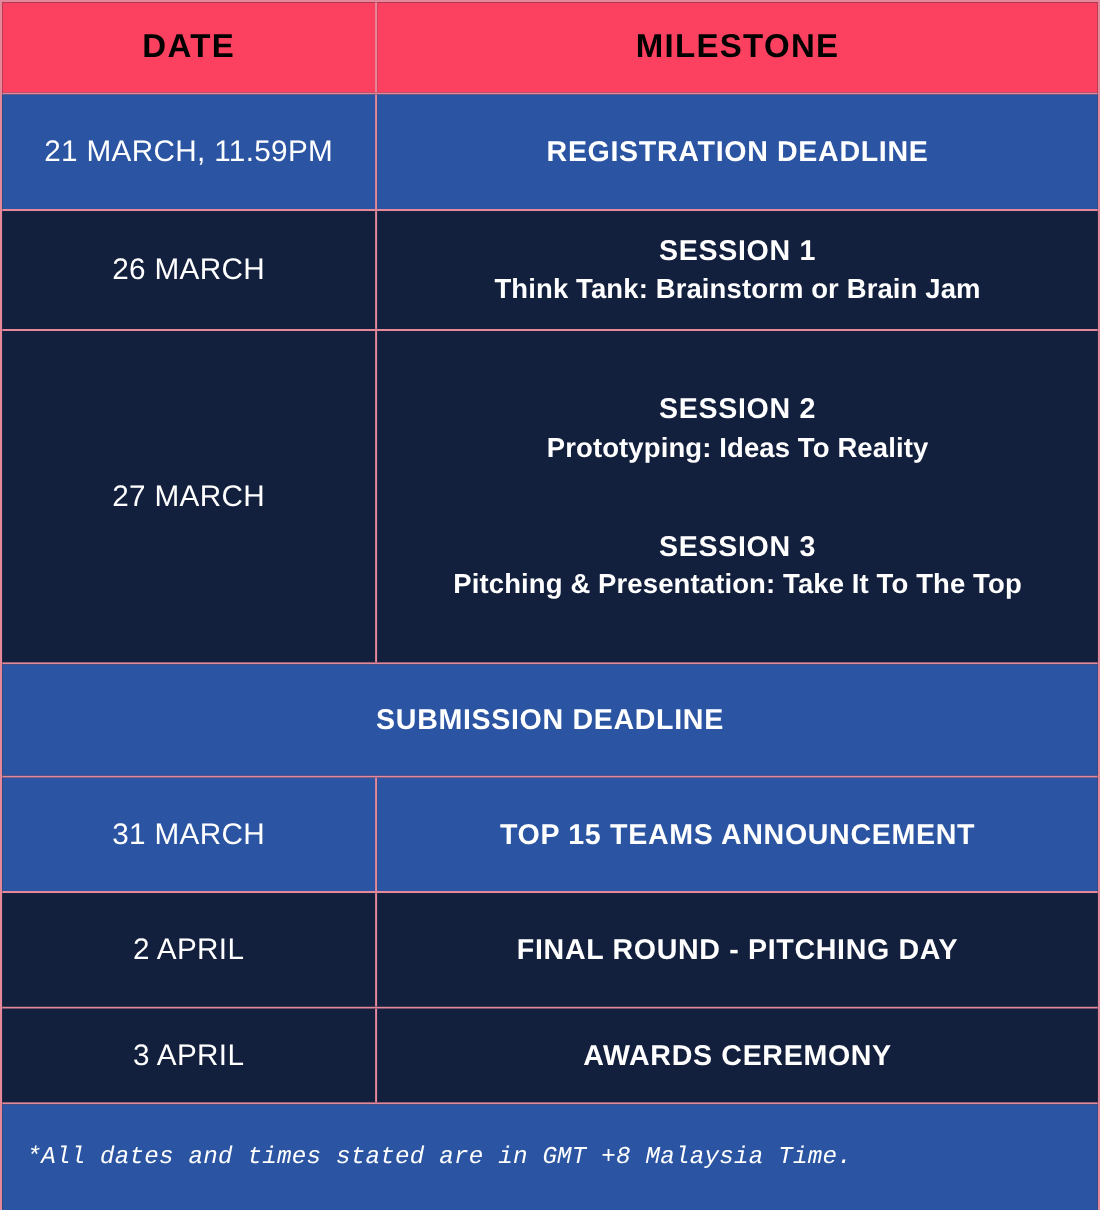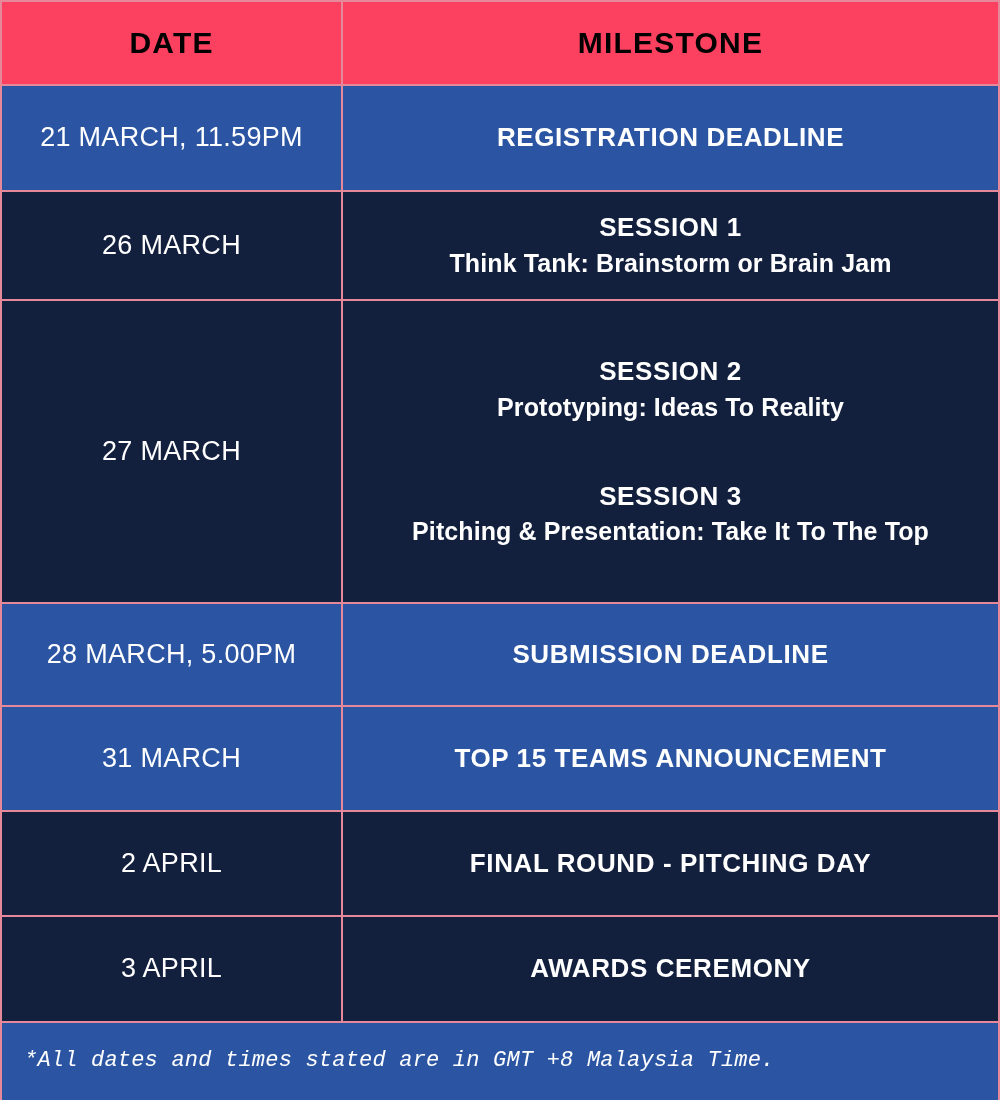--- a/index.html
+++ b/index.html
@@ -101,21 +101,21 @@
 
   .session-block + .session-block { margin-top: 56px; }
 
   
   .h-21march { height: 106px; }
   .h-26march { height: 109px; }
   .h-27march { height: 303px; }
   .h-28march { height: 103px; }
   .h-31march { height: 105px; }
   .h-2april  { height: 105px; }
-  .h-3april  { height: 106px; }
+  .h-3april  { height: 87px; }
 
   
   .row-footer {
     flex: 1 1 auto;
     border-bottom: 2px solid #2b55a2;
     display: flex;
     align-items: center;
   }
   .footer-note {
     color: #ffffff;
@@ -170,23 +170,20 @@
         <div class="milestone-sub">Prototyping: Ideas To Reality</div>
       </div>
       <div class="session-block">
         <div class="milestone-title">SESSION 3</div>
         <div class="milestone-sub">Pitching &amp; Presentation: Take It To The Top</div>
       </div>
     </div>
   </div>
 
   <div class="row row-body h-28march">
-    <div class="cell-date theme-blue">
-      <span>28 MARCH, 5.00PM</span>
-    </div>
     <div class="cell-milestone theme-blue">
       <div class="milestone-title">SUBMISSION DEADLINE</div>
     </div>
   </div>
 
   <div class="row row-body h-31march">
     <div class="cell-date theme-blue">
       <span>31 MARCH</span>
     </div>
     <div class="cell-milestone theme-blue">

